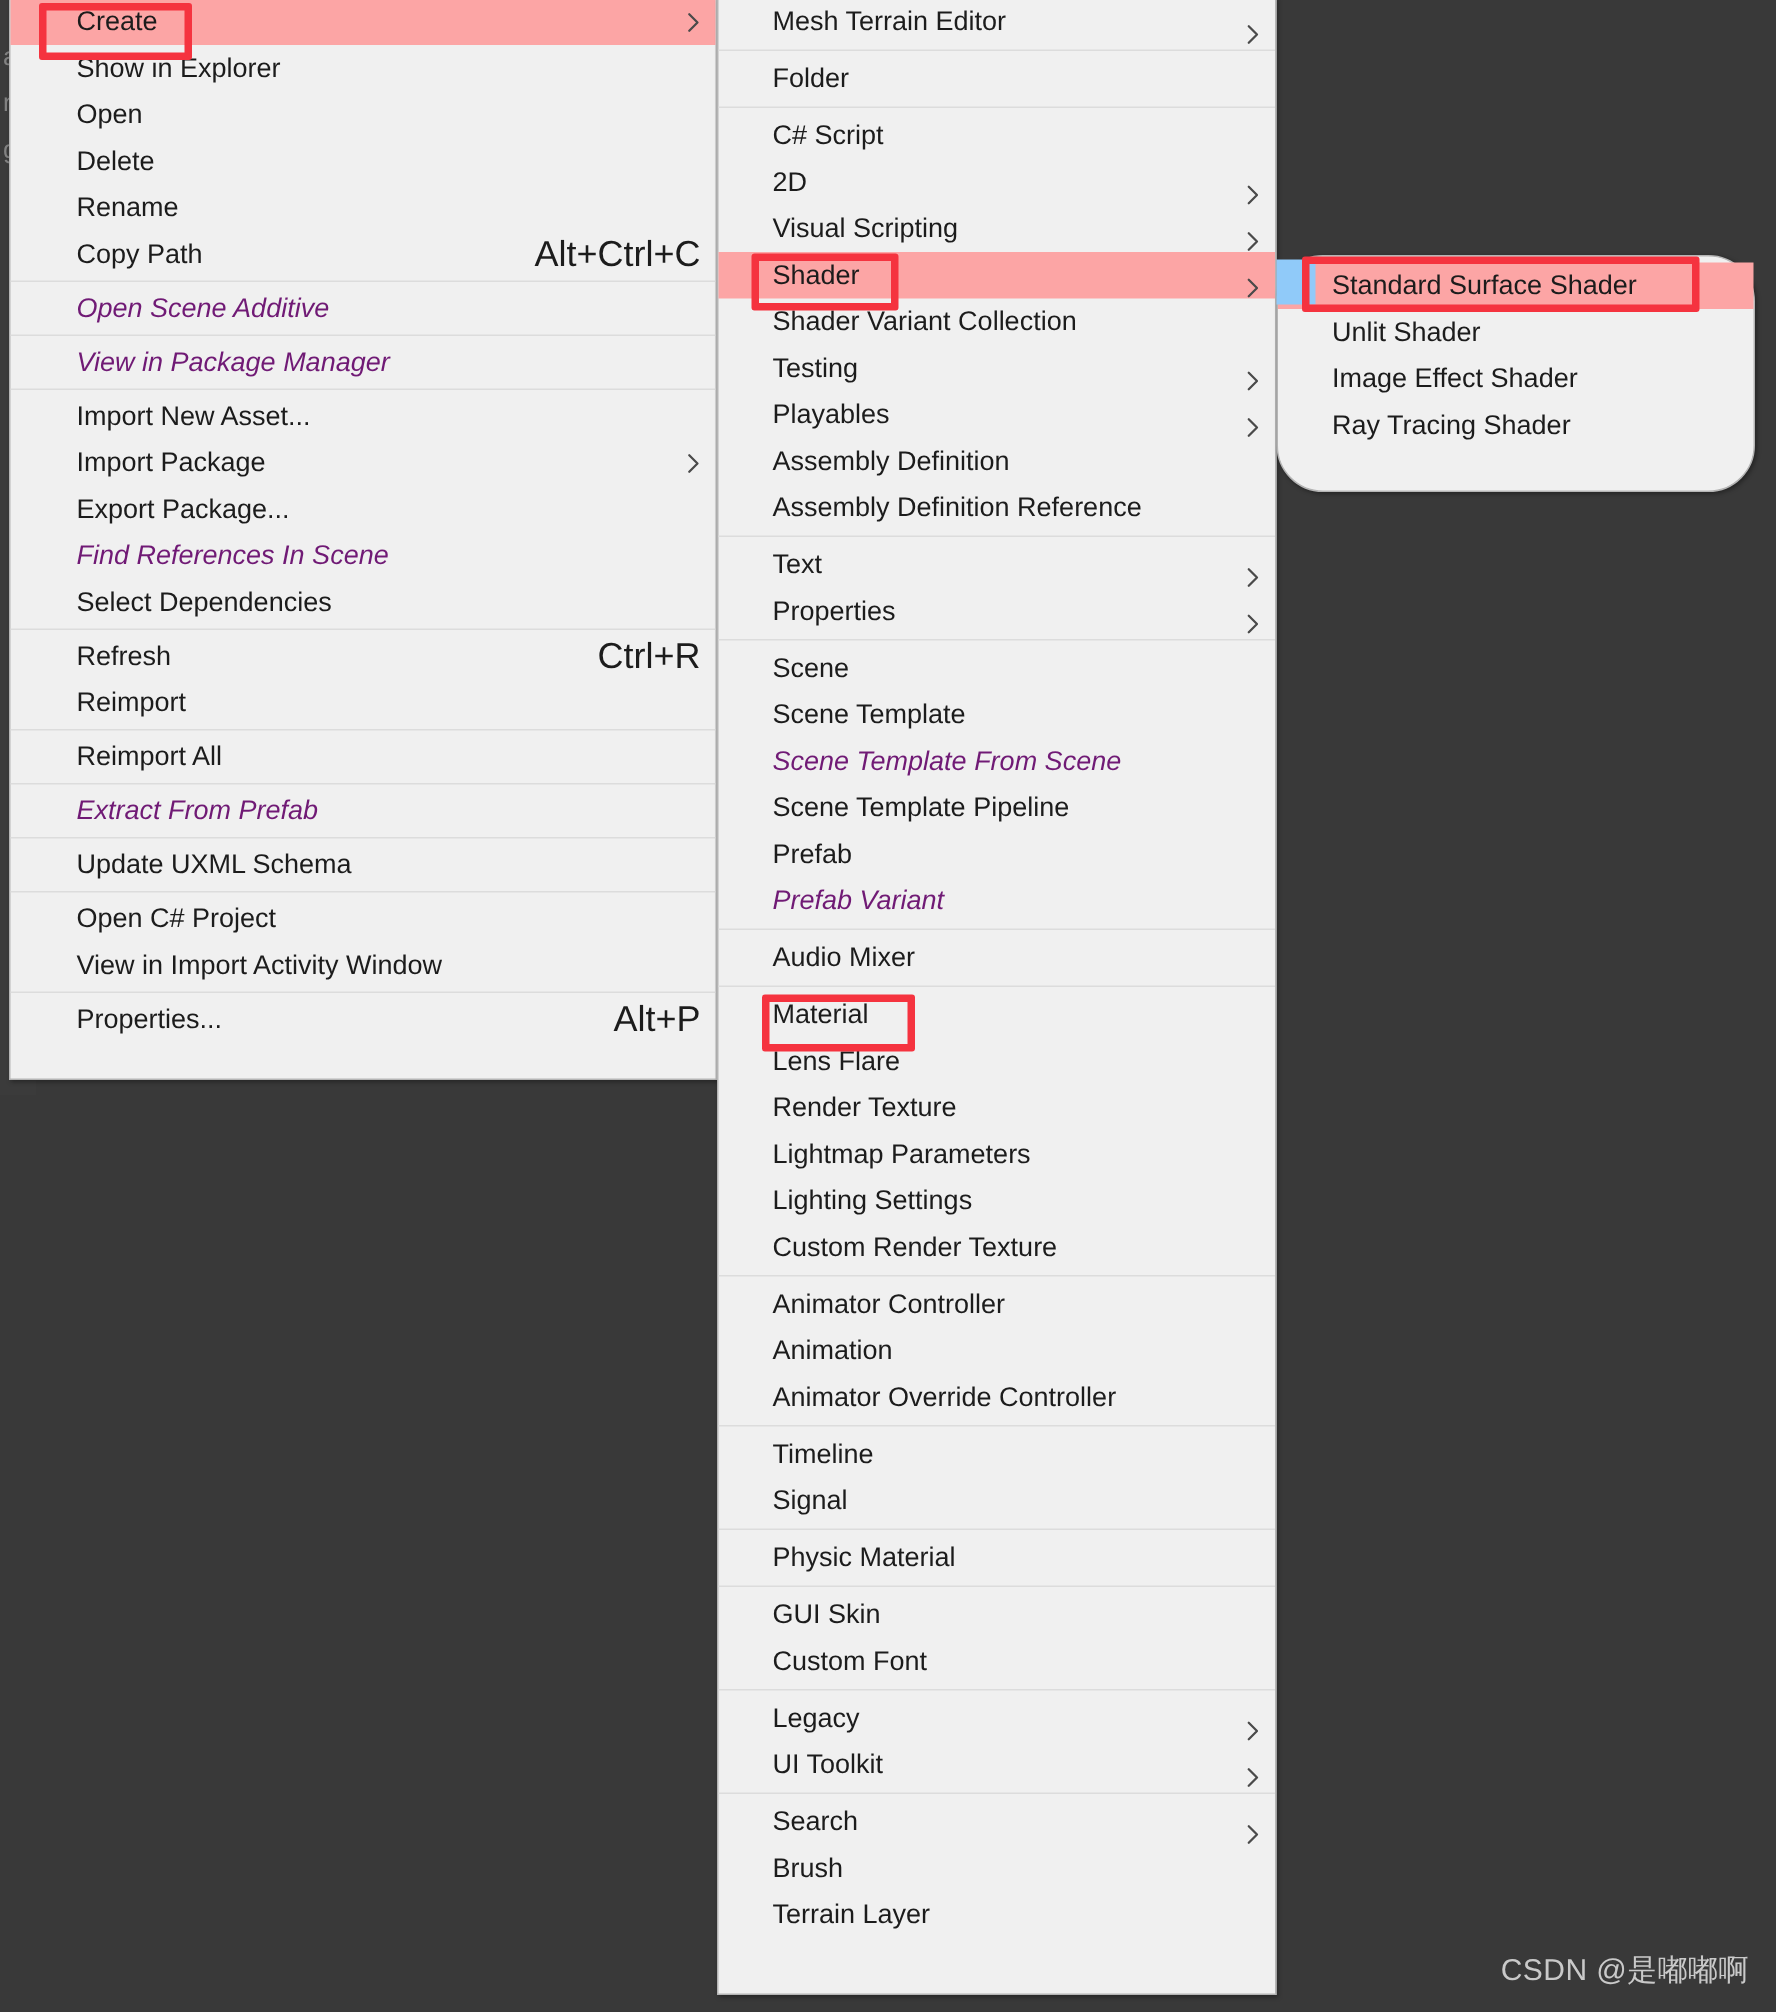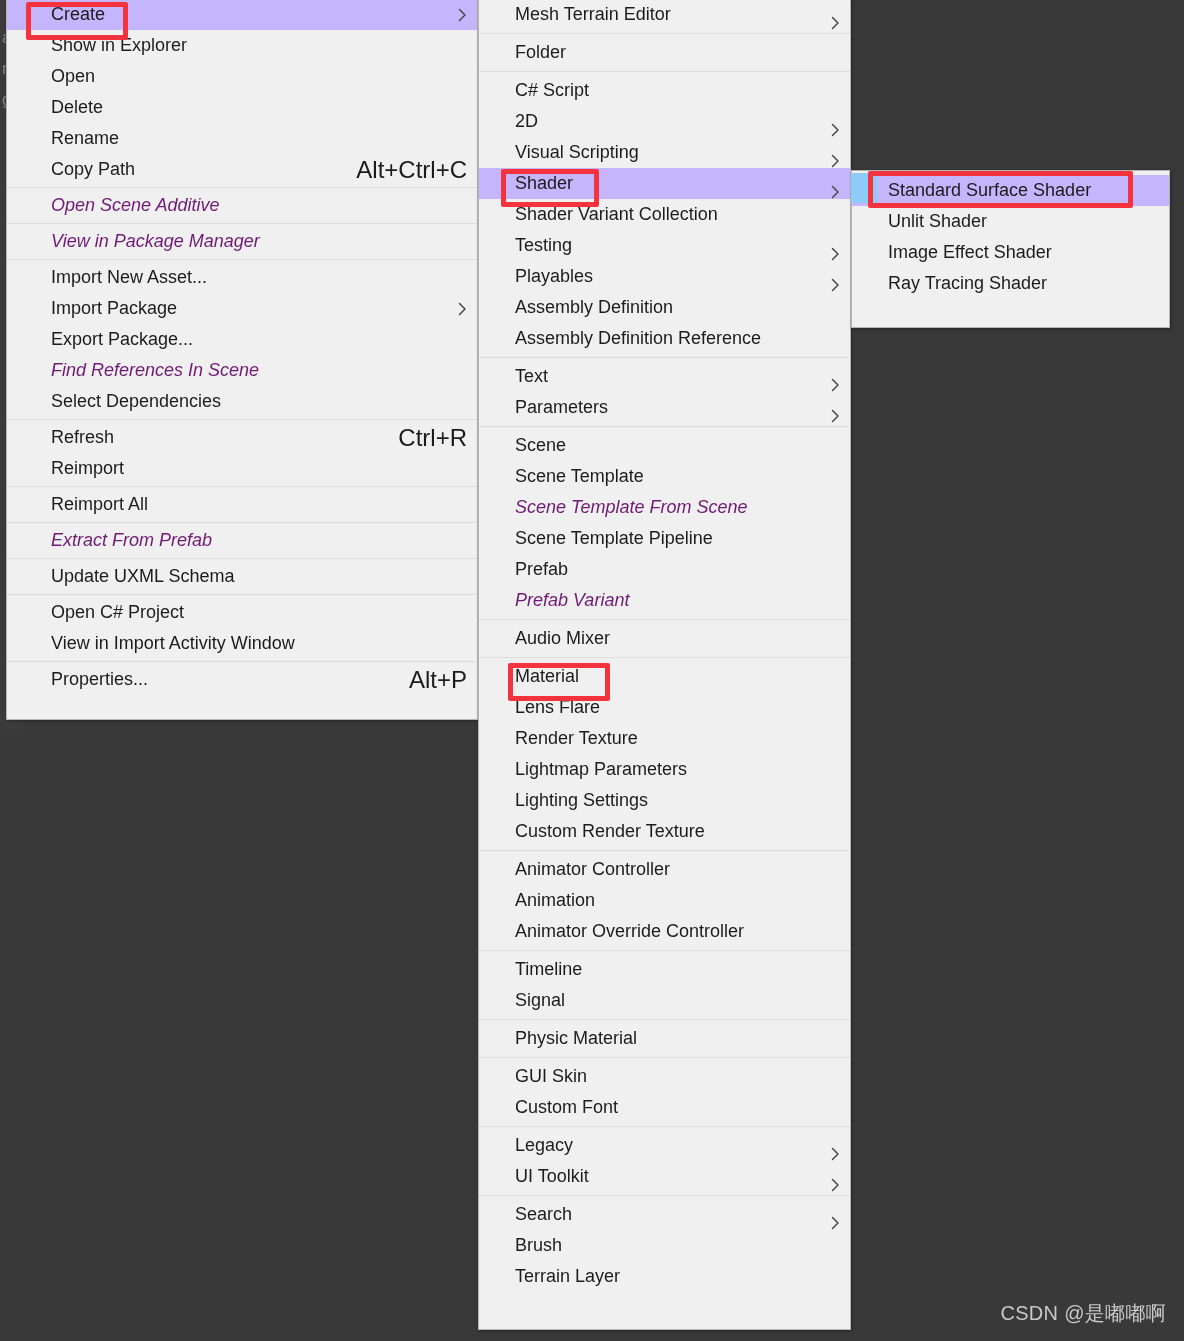--- a/index.html
+++ b/index.html
@@ -55,20 +55,21 @@
     left: 478px; top: -2px;
     width: 373px;
     height: 1332px;
     padding: 0;
   }
   #menu-shader {
     left: 851px; top: 170px;
     width: 319px;
     height: 158px;
     padding: 4px 0;
+    border-radius: 31px;
   }
 
   .mi {
     position: relative;
     display: flex;
     align-items: center;
     height: 31px;
     padding: 0 10px 0 44px;
     font-size: 18px;
     color: #1c1c1c;
@@ -76,21 +77,21 @@
     line-height: 31px;
   }
   #menu-create .mi, #menu-shader .mi {
     padding-left: 36px;
     align-items: flex-end;
   }
   #menu-shader .mi { height: 31px; }
 
   .mi .label { flex: 0 0 auto; }
   .mi.disabled { color: #701a75; font-style: italic; }
-  .mi.highlight { background: #c4b5fd; }
+  .mi.highlight { background: #fca5a5; }
 
   .shortcut {
     margin-left: auto;
     font-size: 24px;
     color: #1c1c1c;
     padding-left: 28px;
   }
 
   .arrow {
     margin-left: auto;
@@ -313,21 +314,21 @@
       <div class="sep"></div>
       <div class="mi">
         <span class="label">Text</span>
         <span class="arrow">
           <svg width="10" height="14" viewBox="0 0 10 14">
             <path d="M2.5 1.5 L8 7 L2.5 12.5" fill="none" stroke="#4a4a4a" stroke-width="1.5" stroke-linecap="round" stroke-linejoin="round"></path>
           </svg>
         </span>
       </div>
       <div class="mi">
-        <span class="label">Parameters</span>
+        <span class="label">Properties</span>
         <span class="arrow">
           <svg width="10" height="14" viewBox="0 0 10 14">
             <path d="M2.5 1.5 L8 7 L2.5 12.5" fill="none" stroke="#4a4a4a" stroke-width="1.5" stroke-linecap="round" stroke-linejoin="round"></path>
           </svg>
         </span>
       </div>
       <div class="sep"></div>
       <div class="mi">
         <span class="label">Scene</span>
       </div>

